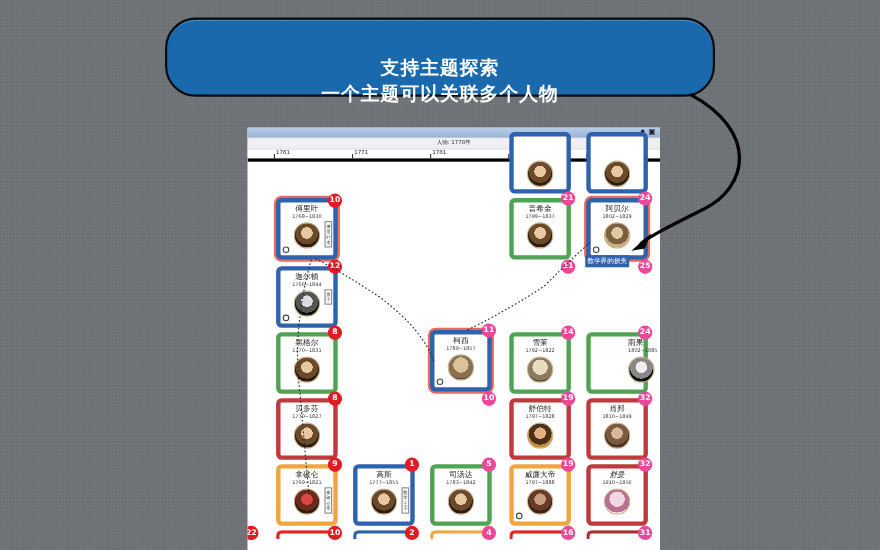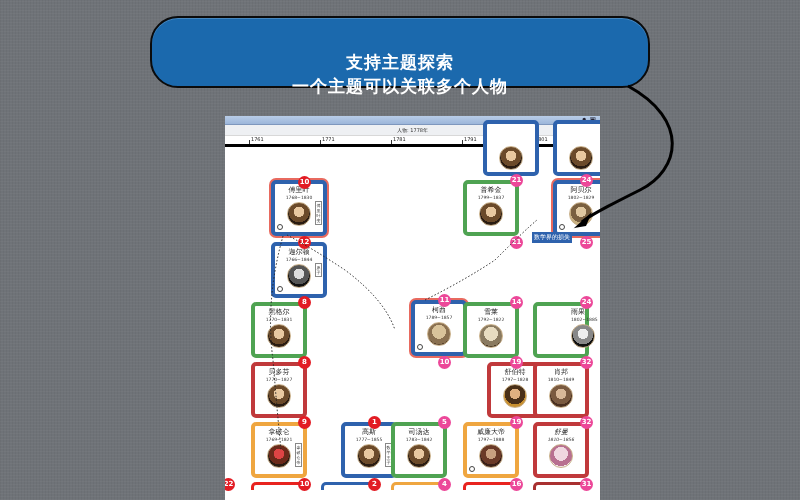--- a/index.html
+++ b/index.html
@@ -57,21 +57,21 @@
     position: absolute; right: 1px; top: 17px; width: 7px; font-size: 4px; line-height: 5px;
     border: 1px solid #888; color: #333; background: #fff; padding: 1px 0;
   }
   .card .note { position: absolute; left: 2px; bottom: 2px; width: 6px; height: 6px; border: 1px solid #444; border-radius: 50%; }
   .badge {
     position: absolute; width: 13px; height: 13px; border-radius: 50%; color: #fff;
     font-size: 7px; font-weight: bold; text-align: center; line-height: 13px; z-index: 2;
   }
   .b-red { background: #e21c24; }
   .b-green { background: #ec4899; }
-  .c-blue { border-color: #2e62ad; margin-left: 20px; }
+  .c-blue { border-color: #2e62ad; }
   .c-green { border-color: #4fa352; }
   .c-red { border-color: #c0393b; }
   .c-orange { border-color: #efa640; }
   .topic-label {
     position: absolute; left: 307px; top: 82px; background: #2e62ad; color: #fff;
     font-size: 6px; padding: 1px 2px; white-space: nowrap; z-index: 3;
   }
   .bottom-bar {
     position: absolute; left: 0; top: 0; height: 8px; border: 3px solid; border-bottom: none; border-radius: 5px 5px 0 0;
     background: #fff;
@@ -207,21 +207,21 @@
 
     <div class="badge b-green" style="left:285px; top:86px;">21</div>
 
     <div class="card c-green" style="left:238px; top:152px;">
       <div class="name">雪莱</div>
         <div class="years">1792~1822</div>
         <div class="portrait" style="background:radial-gradient(circle at 50% 40%,#e8dcc0 0 40%,#8a7a60 41% 70%,#4a3a28 71%)"></div>
     </div>
     <div class="badge b-green" style="left:285px; top:146px;">14</div>
 
-    <div class="card c-red" style="left:238px; top:212px;margin-left:24px;">
+    <div class="card c-red" style="left:238px; top:212px;">
       <div class="name">舒伯特</div>
         <div class="years">1797~1828</div>
         <div class="portrait" style="background:radial-gradient(circle at 50% 40%,#e0b080 0 30%,#4a3018 31% 60%,#c89030 61%)"></div>
     </div>
     <div class="badge b-green" style="left:285px; top:206px;">19</div>
 
     <div class="card c-orange" style="left:238px; top:272px;">
       <div class="name">威廉大帝</div>
         <div class="years">1797~1888</div>
         <div class="portrait" style="background:radial-gradient(circle at 50% 40%,#c8a080 0 30%,#6a3a28 31% 60%,#3a2018 61%)"></div>

